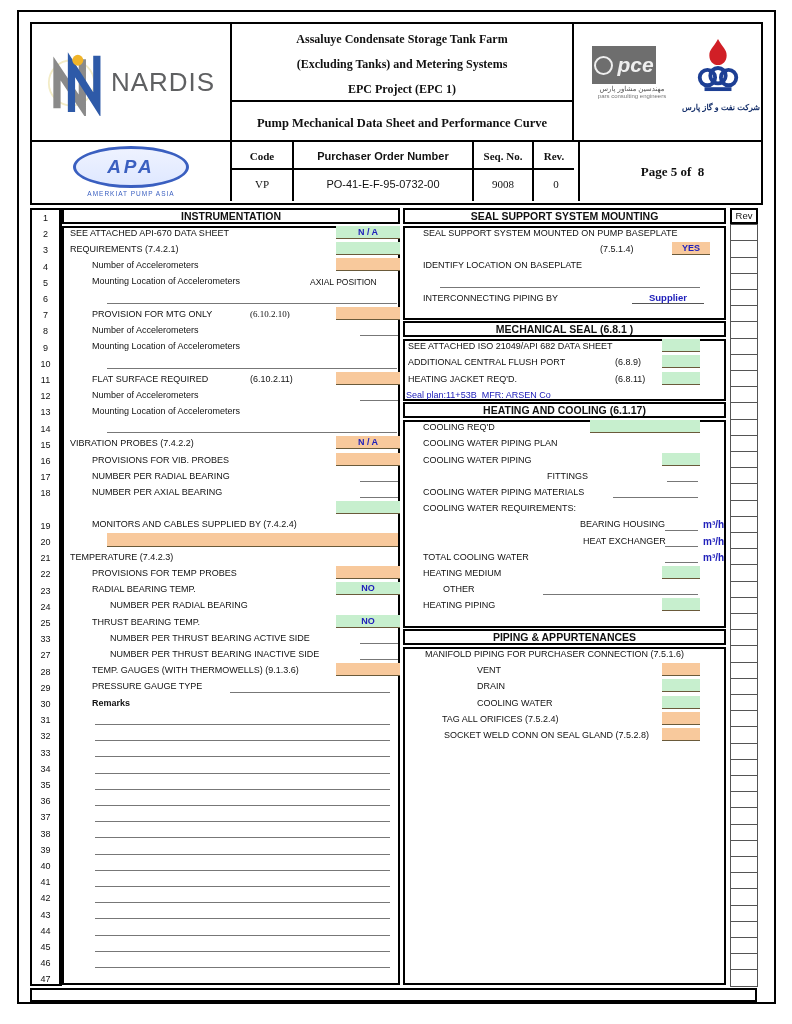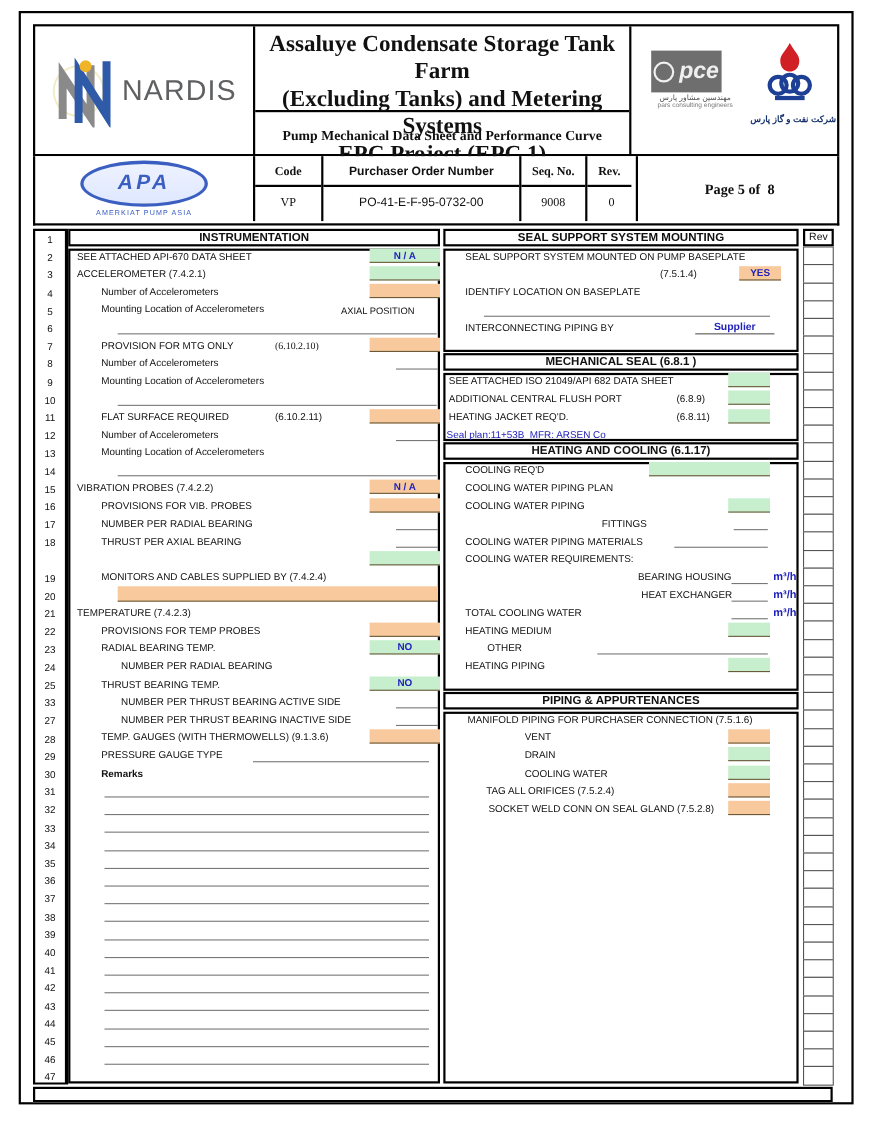--- a/index.html
+++ b/index.html
@@ -5,21 +5,21 @@
   html,body{margin:0;padding:0;background:#e8e8e8;}
   .page{position:relative;width:792px;height:1024px;background:#fff;margin:0 auto;
         font-family:"Liberation Sans",sans-serif;color:#111;overflow:hidden;}
   .abs{position:absolute;}
   .pageborder{position:absolute;left:17px;top:10px;width:759px;height:994px;border:2px solid #000;box-sizing:border-box;}
   
   .band{position:absolute;box-sizing:border-box;border:2px solid #000;background:#fff;}
   .serif{font-family:"Liberation Serif",serif;}
   .cellbr{border-right:2px solid #000;box-sizing:border-box;position:absolute;}
   .cellbb{border-bottom:2px solid #000;box-sizing:border-box;position:absolute;}
-  .projtitle{font-family:"Liberation Serif",serif;font-weight:bold;font-size:21px;line-height:25px;text-align:center;}
+  .projtitle{font-family:"Liberation Serif",serif;font-weight:bold;font-size:12px;line-height:25px;text-align:center;}
   .doctitle{font-family:"Liberation Serif",serif;font-weight:bold;font-size:12.5px;text-align:center;}
   .fldlabel{font-weight:bold;font-size:11px;text-align:center;}
   .fldval{font-size:11px;text-align:center;}
   .pagecell{font-family:"Liberation Serif",serif;font-weight:bold;font-size:13px;text-align:center;white-space:pre;}
   
   .nardistext{font-size:26px;color:#5f6062;letter-spacing:1px;font-weight:normal;}
   .pcebox{width:64px;height:38px;background:#6e6e6e;color:#efefef;display:flex;align-items:center;justify-content:center;
           font-weight:bold;font-style:italic;font-size:21px;gap:4px;}
   .pcering{width:15px;height:15px;border:2px solid #efefef;border-radius:50%;display:inline-block;}
   .pcecap1{font-size:7px;color:#555;text-align:center;margin-top:1px;}
@@ -223,21 +223,21 @@
       <div class="revcell" style="left: 730px; top: 904.6px; width: 28px; height: 17.2px; position: absolute;"></div>
       <div class="revcell" style="left: 730px; top: 920.8px; width: 28px; height: 17.2px; position: absolute;"></div>
       <div class="revcell" style="left: 730px; top: 937px; width: 28px; height: 17.2px; position: absolute;"></div>
       <div class="revcell" style="left: 730px; top: 953.2px; width: 28px; height: 17.2px; position: absolute;"></div>
       <div class="revcell" style="left: 730px; top: 969.4px; width: 28px; height: 17.2px; position: absolute;"></div>
       <div class="panel" style="left: 62px; top: 208px; width: 338px; height: 777.6px; position: absolute;">
         <div class="cbox" style="left: 0px; top: 17.7px; width: 338px; height: 758.9px; position: absolute;"></div>
         <div class="sechead" style="left: 0px; top: 0px; width: 338px; height: 16px; position: absolute;">INSTRUMENTATION</div>
         <div class="lbl" style="left: 8px; top: 19.7px; position: absolute;">SEE ATTACHED API-670 DATA SHEET</div>
         <div class="cell green" style="left: 274px; top: 17.7px; width: 64px; height: 13.2px; position: absolute;">N / A</div>
-        <div class="lbl" style="left: 8px; top: 35.9px; position: absolute;">ACCELEROMETER (7.4.2.1)</div>
+        <div class="lbl" style="left: 8px; top: 35.9px; position: absolute;">REQUIREMENTS (7.4.2.1)</div>
         <div class="cell green" style="left: 274px; top: 33.9px; width: 64px; height: 13.2px; position: absolute;"></div>
         <div class="lbl" style="left: 30px; top: 52.1px; position: absolute;">Number of Accelerometers</div>
         <div class="cell orange" style="left: 274px; top: 50.1px; width: 64px; height: 13.2px; position: absolute;"></div>
         <div class="lbl" style="left: 30px; top: 68.3px; position: absolute;">Mounting Location of Accelerometers</div>
         <div class="lbl note" style="left: 248px; top: 68.8px; position: absolute;">AXIAL POSITION</div>
         <div class="uline" style="left: 45px; top: 94.7px; width: 290px; height: 1px; position: absolute;"></div>
         <div class="lbl" style="left: 30px; top: 100.7px; position: absolute;">PROVISION FOR MTG ONLY</div>
         <div class="lbl" style="left: 188px; top: 100.7px; position: absolute; font-family: Liberation Serif, serif;">(6.10.2.10)</div>
         <div class="cell orange" style="left: 274px; top: 98.7px; width: 64px; height: 13.2px; position: absolute;"></div>
         <div class="lbl" style="left: 30px; top: 116.9px; position: absolute;">Number of Accelerometers</div>
@@ -250,21 +250,21 @@
         <div class="lbl" style="left: 30px; top: 181.7px; position: absolute;">Number of Accelerometers</div>
         <div class="uline" style="left: 298px; top: 191.9px; width: 38px; height: 1px; position: absolute;"></div>
         <div class="lbl" style="left: 30px; top: 197.9px; position: absolute;">Mounting Location of Accelerometers</div>
         <div class="uline" style="left: 45px; top: 224.3px; width: 290px; height: 1px; position: absolute;"></div>
         <div class="lbl" style="left: 8px; top: 230.3px; position: absolute;">VIBRATION PROBES (7.4.2.2)</div>
         <div class="cell orange" style="left: 274px; top: 228.3px; width: 64px; height: 13.2px; position: absolute;">N / A</div>
         <div class="lbl" style="left: 30px; top: 246.5px; position: absolute;">PROVISIONS FOR VIB. PROBES</div>
         <div class="cell orange" style="left: 274px; top: 244.5px; width: 64px; height: 13.2px; position: absolute;"></div>
         <div class="lbl" style="left: 30px; top: 262.7px; position: absolute;">NUMBER PER RADIAL BEARING</div>
         <div class="uline" style="left: 298px; top: 272.9px; width: 38px; height: 1px; position: absolute;"></div>
-        <div class="lbl" style="left: 30px; top: 278.9px; position: absolute;">THRUST PER AXIAL BEARING</div>
+        <div class="lbl" style="left: 30px; top: 278.9px; position: absolute;">NUMBER PER AXIAL BEARING</div>
         <div class="uline" style="left: 298px; top: 289.1px; width: 38px; height: 1px; position: absolute;"></div>
         <div class="cell green" style="left: 274px; top: 293.1px; width: 64px; height: 13.2px; position: absolute;"></div>
         <div class="lbl" style="left: 30px; top: 311.3px; position: absolute;">MONITORS AND CABLES SUPPLIED BY (7.4.2.4)</div>
         <div class="cell orange" style="left: 45px; top: 325px; width: 291px; height: 14.2px; position: absolute;"></div>
         <div class="lbl" style="left: 8px; top: 343.7px; position: absolute;">TEMPERATURE (7.4.2.3)</div>
         <div class="lbl" style="left: 30px; top: 359.9px; position: absolute;">PROVISIONS FOR TEMP PROBES</div>
         <div class="cell orange" style="left: 274px; top: 357.9px; width: 64px; height: 13.2px; position: absolute;"></div>
         <div class="lbl" style="left: 30px; top: 376.1px; position: absolute;">RADIAL BEARING TEMP.</div>
         <div class="cell green" style="left: 274px; top: 374.1px; width: 64px; height: 13.2px; position: absolute;">NO</div>
         <div class="lbl" style="left: 48px; top: 392.3px; position: absolute;">NUMBER PER RADIAL BEARING</div>

